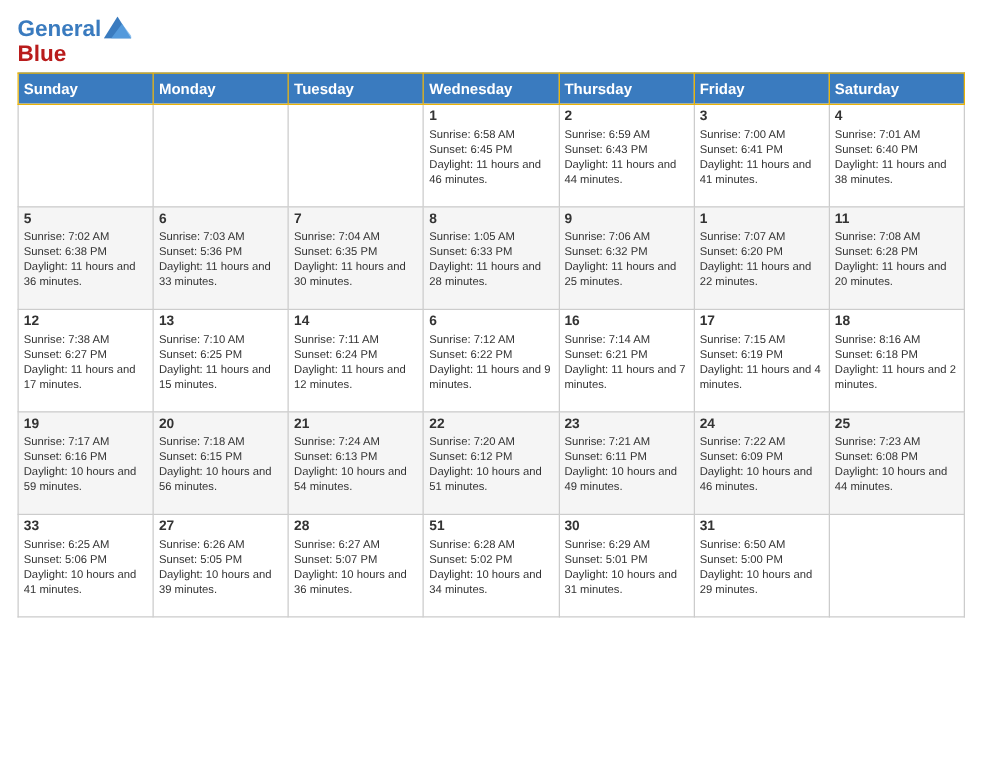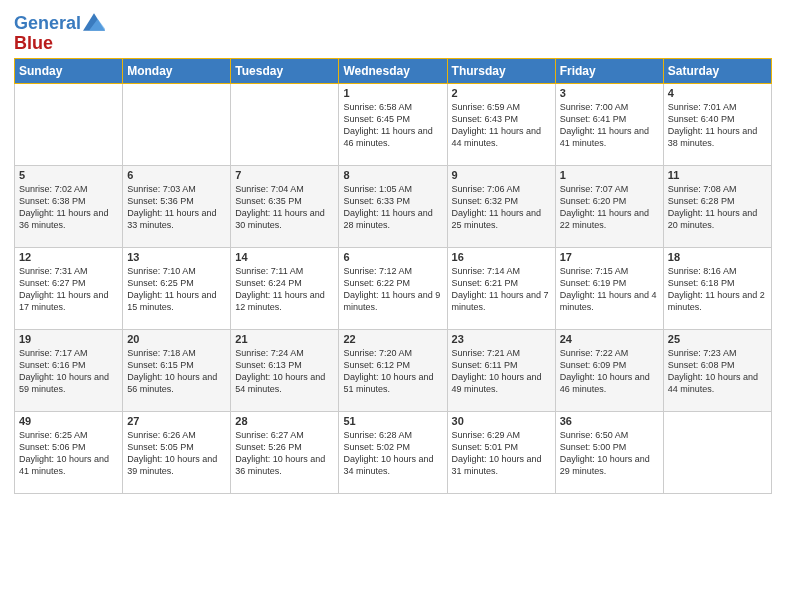--- a/index.html
+++ b/index.html
@@ -215,21 +215,21 @@
             <span class="day-number">11</span>
             <div class="cell-content">Sunrise: 7:08 AM
 Sunset: 6:28 PM
 Daylight: 11 hours
 and 20 minutes.</div>
           </td>
         </tr>
         <tr>
           <td>
             <span class="day-number">12</span>
-            <div class="cell-content">Sunrise: 7:31 AM
+            <div class="cell-content">Sunrise: 7:38 AM
 Sunset: 6:27 PM
 Daylight: 11 hours
 and 17 minutes.</div>
           </td>
           <td>
             <span class="day-number">13</span>
             <div class="cell-content">Sunrise: 7:10 AM
 Sunset: 6:25 PM
 Daylight: 11 hours
 and 15 minutes.</div>
@@ -316,56 +316,56 @@
           <td>
             <span class="day-number">25</span>
             <div class="cell-content">Sunrise: 7:23 AM
 Sunset: 6:08 PM
 Daylight: 10 hours
 and 44 minutes.</div>
           </td>
         </tr>
         <tr>
           <td>
-            <span class="day-number">49</span>
+            <span class="day-number">33</span>
             <div class="cell-content">Sunrise: 6:25 AM
 Sunset: 5:06 PM
 Daylight: 10 hours
 and 41 minutes.</div>
           </td>
           <td>
             <span class="day-number">27</span>
             <div class="cell-content">Sunrise: 6:26 AM
 Sunset: 5:05 PM
 Daylight: 10 hours
 and 39 minutes.</div>
           </td>
           <td>
             <span class="day-number">28</span>
             <div class="cell-content">Sunrise: 6:27 AM
-Sunset: 5:26 PM
+Sunset: 5:07 PM
 Daylight: 10 hours
 and 36 minutes.</div>
           </td>
           <td>
             <span class="day-number">51</span>
             <div class="cell-content">Sunrise: 6:28 AM
 Sunset: 5:02 PM
 Daylight: 10 hours
 and 34 minutes.</div>
           </td>
           <td>
             <span class="day-number">30</span>
             <div class="cell-content">Sunrise: 6:29 AM
 Sunset: 5:01 PM
 Daylight: 10 hours
 and 31 minutes.</div>
           </td>
           <td>
-            <span class="day-number">36</span>
+            <span class="day-number">31</span>
             <div class="cell-content">Sunrise: 6:50 AM
 Sunset: 5:00 PM
 Daylight: 10 hours
 and 29 minutes.</div>
           </td>
           <td class="empty-cell"></td>
         </tr>
       </tbody>
   </table>
 </div>

